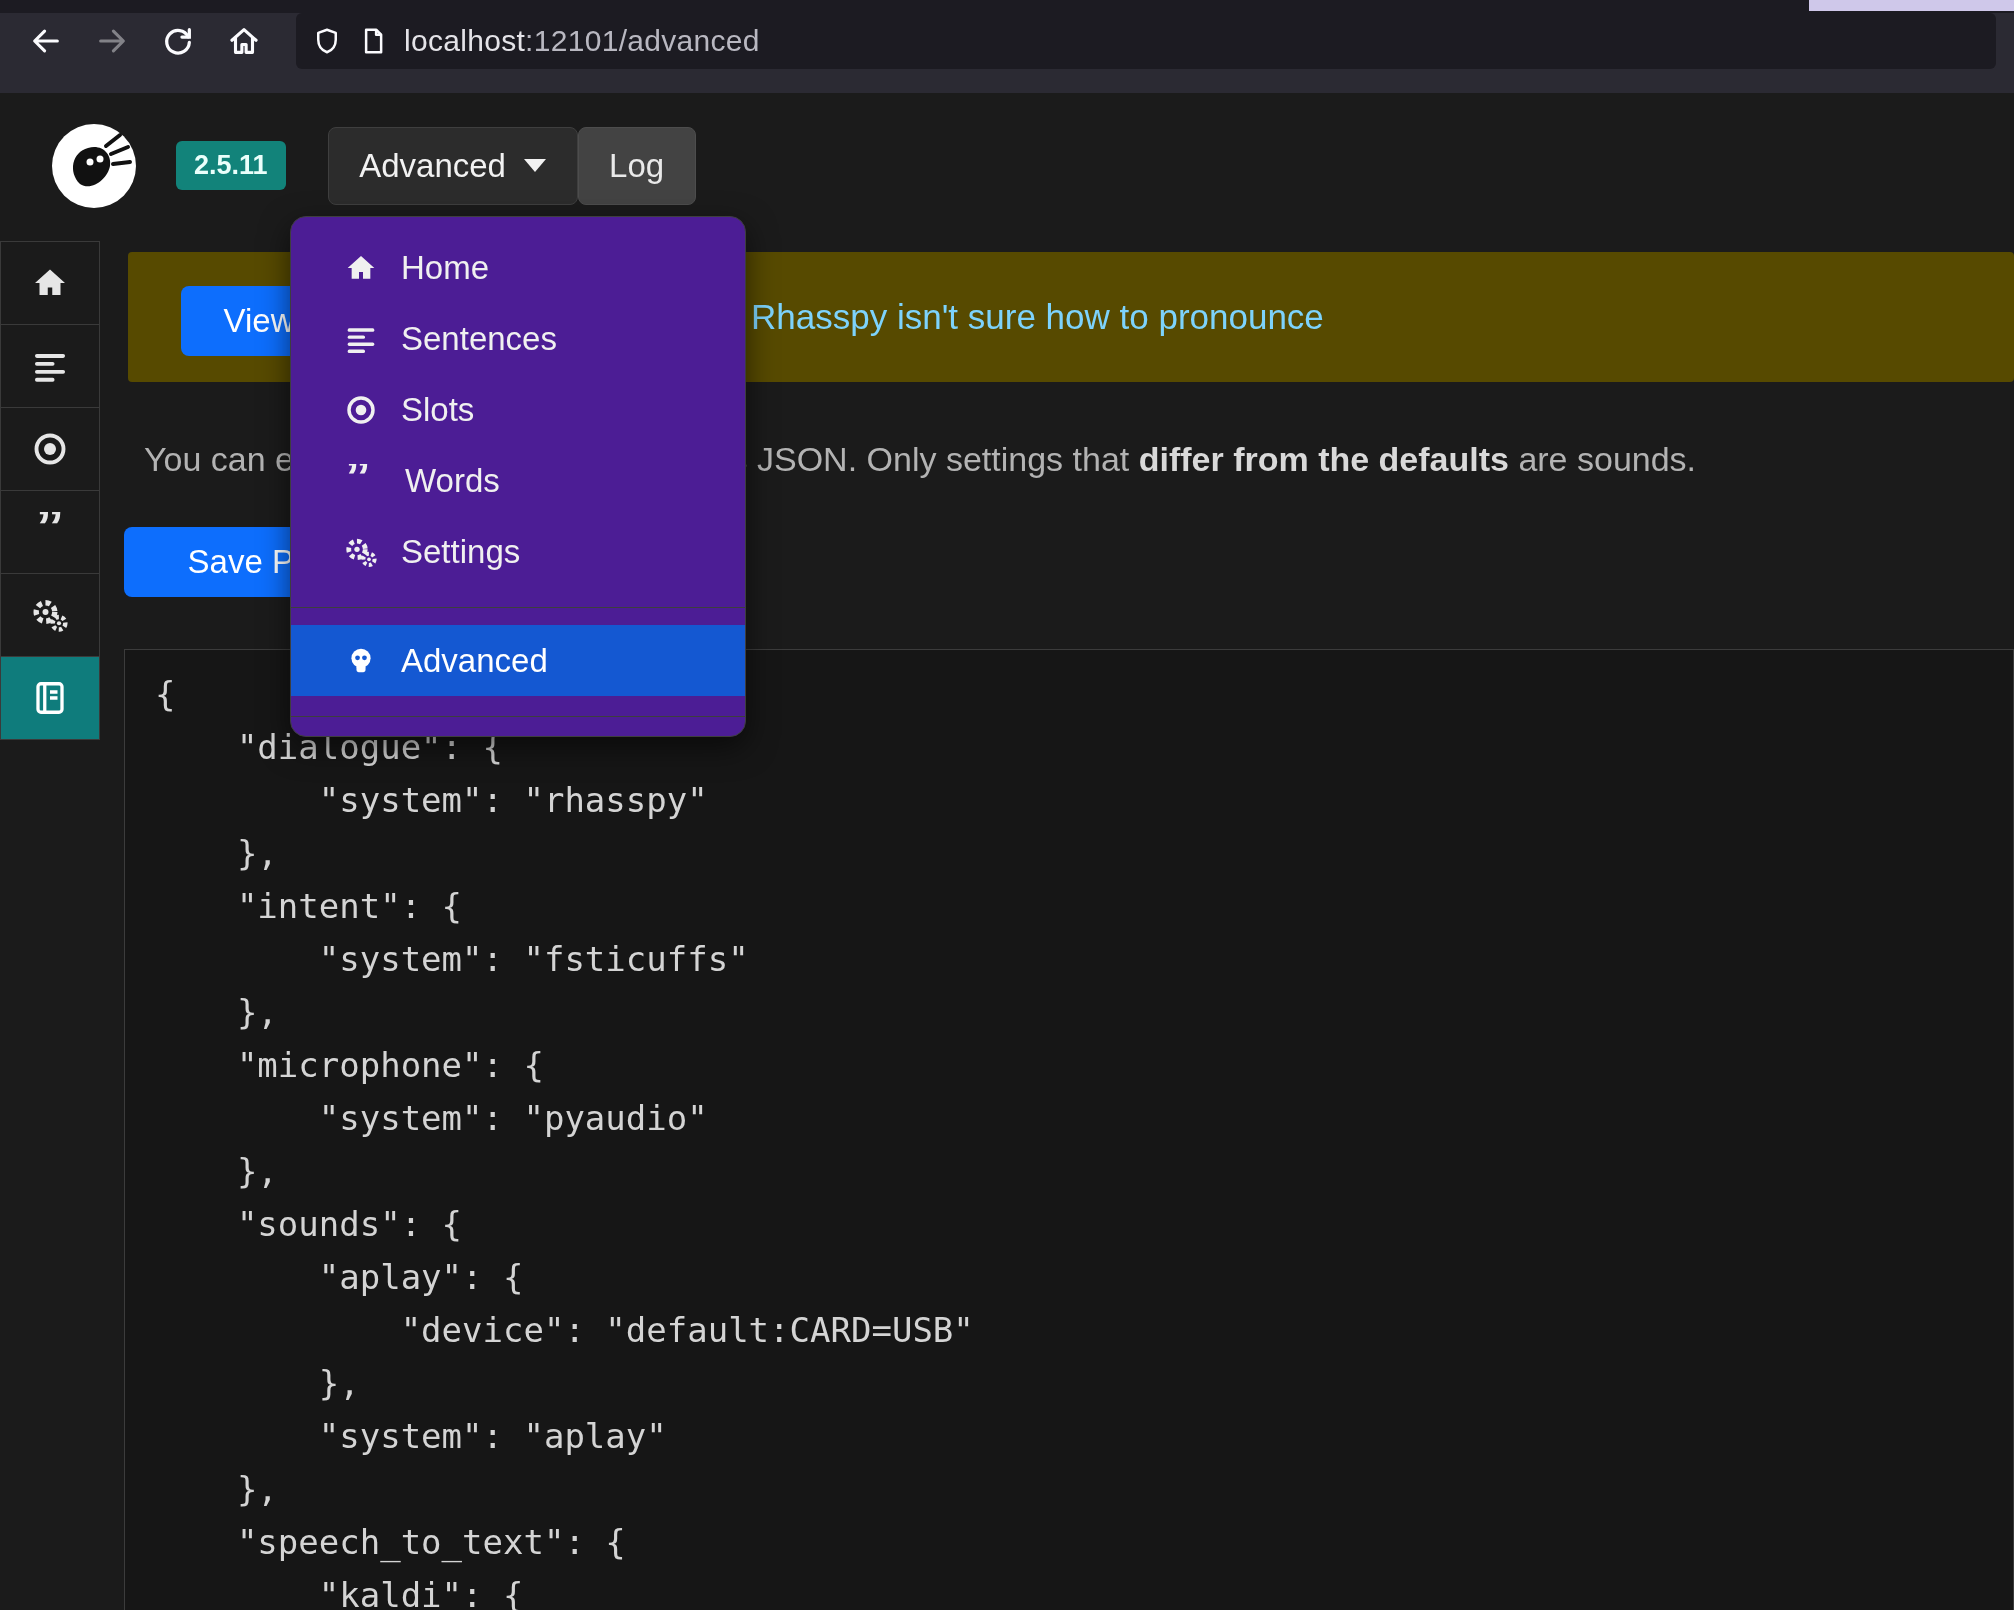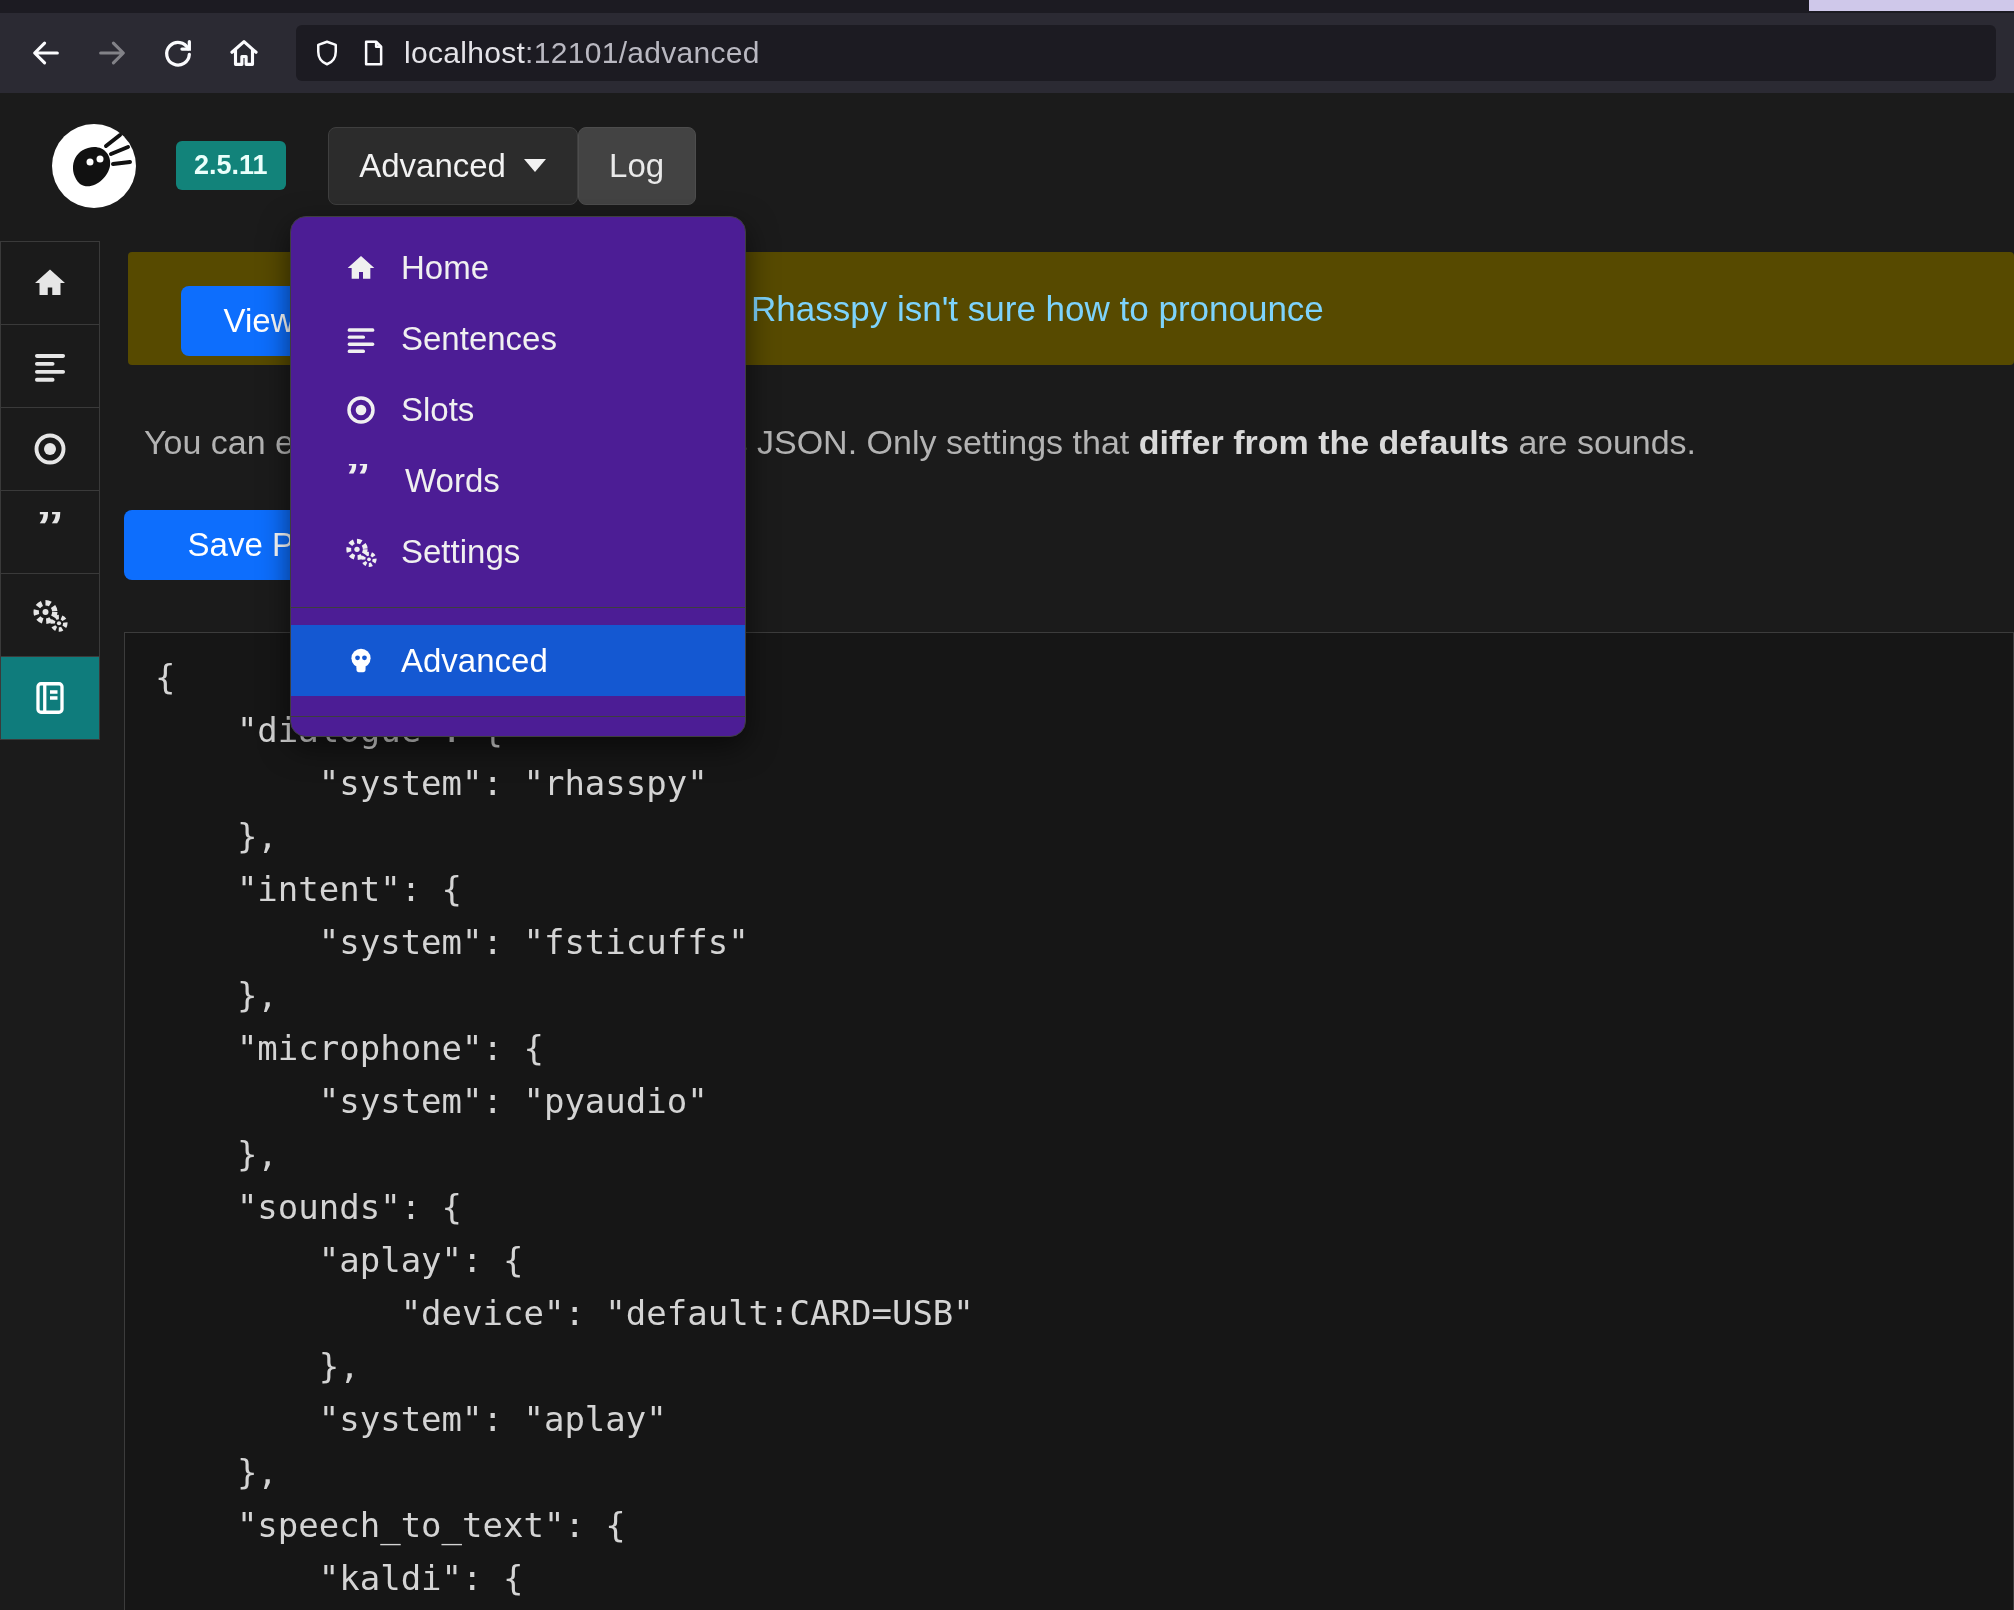--- a/index.html
+++ b/index.html
@@ -2,21 +2,21 @@
 <html><head>
 <meta charset="utf-8">
 <style>
   * { margin:0; padding:0; box-sizing:border-box; }
   html,body { width:2014px; height:1610px; overflow:hidden; }
   body { background:#1b1b1b; font-family:"Liberation Sans", sans-serif; color:#e8e8e8; }
 
   
   .tab-strip { position:relative; height:13px; background:#1c1b22; }
   .tab-highlight { position:absolute; top:0; right:0; width:205px; height:11px; background:#cfc8ea; }
-  .toolbar { height:80px; background:#2b2a33; display:flex; align-items:center; padding:0 18px; gap:10px; }
+  .toolbar { height:80px; background:#2b2a33; display:flex; align-items:flex-start; padding:0 18px; gap:10px; }
   .nav-btn { width:56px; height:56px; border-radius:6px; display:flex; align-items:center; justify-content:center; cursor:pointer; }
   .nav-btn svg { width:34px; height:34px; }
   .nav-btn.disabled svg { opacity:.42; }
   .urlbar { flex:1; height:56px; margin-left:14px; background:#1c1b22; border-radius:6px; display:flex; align-items:center; padding:0 16px; gap:16px; }
   .urlbar svg { width:30px; height:30px; }
   .url-text { font-size:30px; letter-spacing:.3px; }
   .url-host { color:#e4e3e8; }
   .url-path { color:#b9b8c1; }
 
   
@@ -32,21 +32,21 @@
   
   .sidebar { position:absolute; left:0; top:148px; width:100px; z-index:5; }
   .side-cell { width:100px; height:84px; border:1px solid #3a3a3a; margin-top:-1px; display:flex; align-items:center; justify-content:center; color:#e6e6e6; cursor:pointer; background:#1b1b1b; }
   .side-cell:first-child { margin-top:0; }
   .side-cell.active { background:#0f7c7c; color:#ffffff; }
   .side-cell svg { width:36px; height:36px; }
   .quote-glyph { font-size:58px; font-weight:bold; line-height:30px; height:40px; overflow:hidden; display:block; }
 
   
   .content { margin-left:124px; padding-top:14px; }
-  .warn-banner { position:relative; height:113px; background:#574a00; border-radius:4px; margin-left:4px;text-decoration:underline; }
+  .warn-banner { position:relative; height:130px; background:#574a00; border-radius:4px; margin-left:4px;text-decoration:underline; }
   .view-btn { position:absolute; left:53px; top:34px; width:156px; height:70px; background:#0d6efd; border:none; border-radius:8px; color:#fff; font-size:33px; cursor:pointer; }
   .warn-msg { position:absolute; left:623px; top:50%; transform:translateY(-50%); color:#7dd3fc; font-size:35px; }
 
   .intro { margin:58px 0 0 20px; font-size:34px; color:#b3b3b3; }
   .intro b { color:#d9d9d9; }
 
   .save-btn { margin-top:48px; width:305px; height:70px; background:#0d6efd; border:none; border-radius:8px; color:#fff; font-size:33px; cursor:pointer; display:block; text-align:center; }
 
   .editor { margin-top:52px; height:1200px; background:#161616; border:1px solid #3c3c3c; padding:18px 30px; }
   .editor pre { font-family:"DejaVu Sans Mono", monospace; font-size:34px; line-height:53px; color:#d4d4d4; white-space:pre; }

